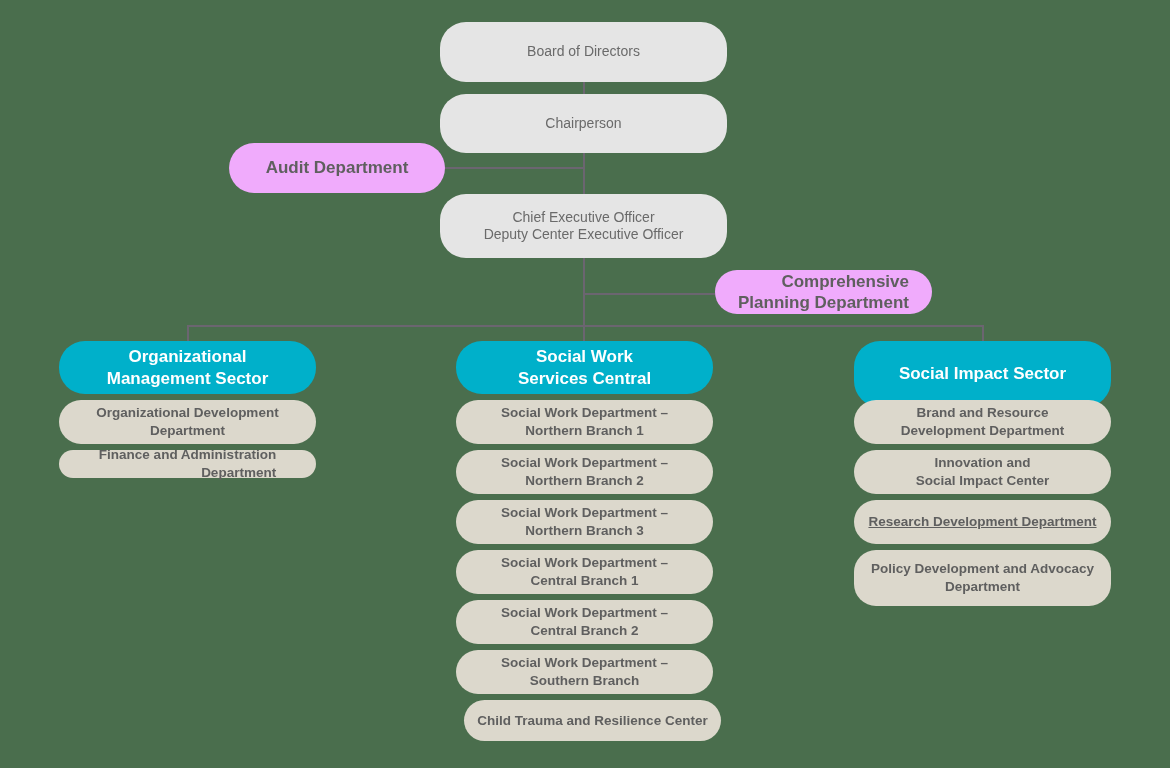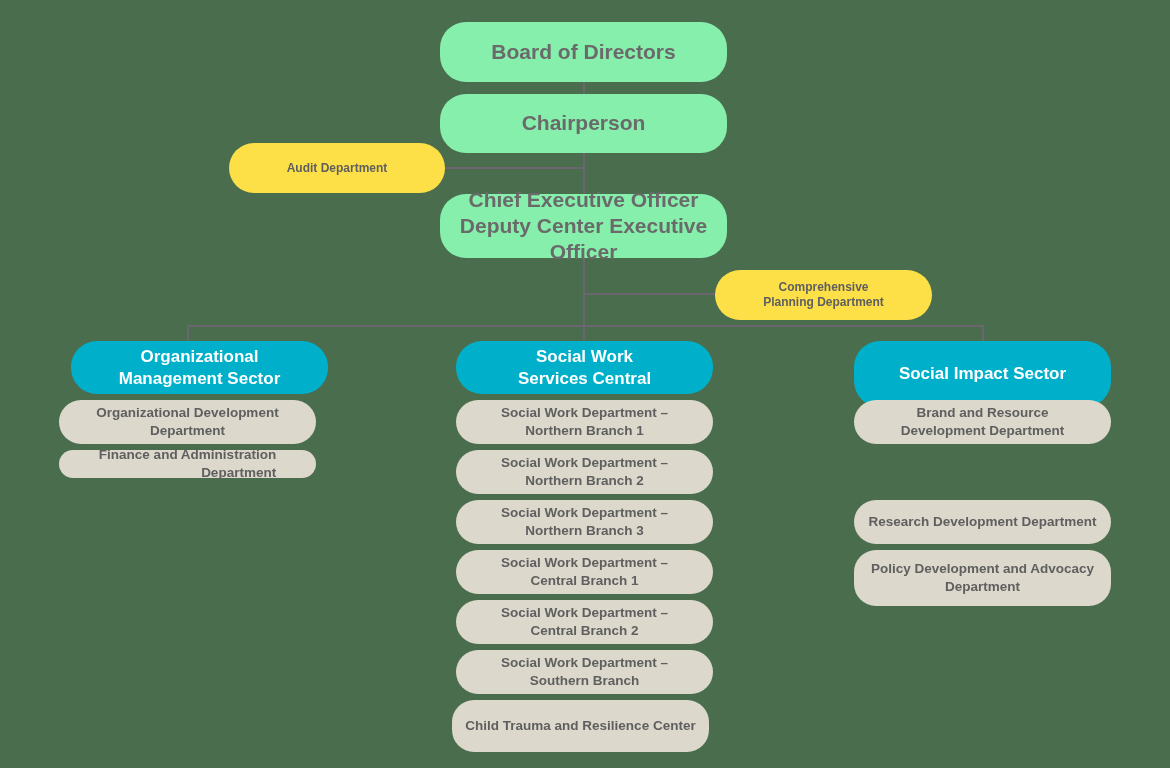--- a/index.html
+++ b/index.html
@@ -37,31 +37,32 @@
     align-items: center;
     justify-content: center;
     text-align: center;
     border-radius: 26px;
     line-height: 1.24;
     padding: 4px 10px;
     white-space: pre-line;
   }
 
   .node.white {
-    background: #86efac;
+    background: #e5e5e5;
     color: #6a6a6a;
-    font-weight: bold;
-    font-size: 21px;
+    font-weight: normal;
+    font-size: 14px;
   }
 
   .node.beige {
-    background: #fde047;
+    background: #f0abfc;
     color: #5f5f5f;
     font-weight: bold;
-    font-size: 12px;
+    font-size: 17px;
+    text-align: right;
   }
 
   .node.teal {
     background: #00b0ca;
     color: #ffffff;
     font-weight: bold;
     font-size: 17px;
   }
 
   
@@ -105,24 +106,24 @@
 
   <div class="node white" style="left:440px; top:22px; width:287px; height:60px;">Board of Directors</div>
 
   <div class="node white" style="left:440px; top:94px; width:287px; height:59px;">Chairperson</div>
 
   <div class="node beige" style="left:229px; top:143px; width:216px; height:50px;">Audit Department</div>
 
   <div class="node white" style="left:440px; top:194px; width:287px; height:64px;">Chief Executive Officer
 Deputy Center Executive Officer</div>
 
-  <div class="node beige" style="left:715px; top:270px; width:217px; height:50px;">Comprehensive
+  <div class="node beige" style="left:715px; top:270px; width:217px; height:44px;">Comprehensive
 Planning Department</div>
 
-  <div class="node teal" style="left:71px; top:341px; width:257px; height:53px;">Organizational
+  <div class="node teal" style="left:59px; top:341px; width:257px; height:53px;">Organizational
 Management Sector</div>
 
   <div class="sub-item" style="left:59px; top:400px; width:257px; height:44px;">Organizational Development
 Department</div>
 
   <div class="sub-item" style="left:59px; top:450px; width:257px; height:28px;text-align:right;">Finance and Administration
 Department</div>
 
   <div class="node teal" style="left:456px; top:341px; width:257px; height:53px;">Social Work
 Services Central</div>
@@ -138,26 +139,28 @@
 
   <div class="sub-item" style="left:456px; top:550px; width:257px; height:44px;">Social Work Department –
 Central Branch 1</div>
 
   <div class="sub-item" style="left:456px; top:600px; width:257px; height:44px;">Social Work Department –
 Central Branch 2</div>
 
   <div class="sub-item" style="left:456px; top:650px; width:257px; height:44px;">Social Work Department –
 Southern Branch</div>
 
-  <div class="sub-item" style="left:452px; top:700px; width:257px; height:52px;">Child Trauma and Resilience Center</div>
+  <div class="sub-item" style="left:464px; top:700px; width:257px; height:41px;">Child Trauma and Resilience Center</div>
 
   <div class="node teal" style="left:854px; top:341px; width:257px; height:66px;">Social Impact Sector</div>
 
   <div class="sub-item" style="left:854px; top:400px; width:257px; height:44px;text-align:center;">Brand and Resource
 Development Department</div>
 
+  <div class="sub-item" style="left:854px; top:450px; width:257px; height:44px;">Innovation and
+Social Impact Center</div>
 
-  <div class="sub-item" style="left:854px; top:500px; width:257px; height:44px;">Research Development Department</div>
+  <div class="sub-item" style="left:854px; top:500px; width:257px; height:44px;text-decoration:underline;">Research Development Department</div>
 
   <div class="sub-item" style="left:854px; top:550px; width:257px; height:56px;">Policy Development and Advocacy
 Department</div>
 
 </div>
 
 </body></html>

